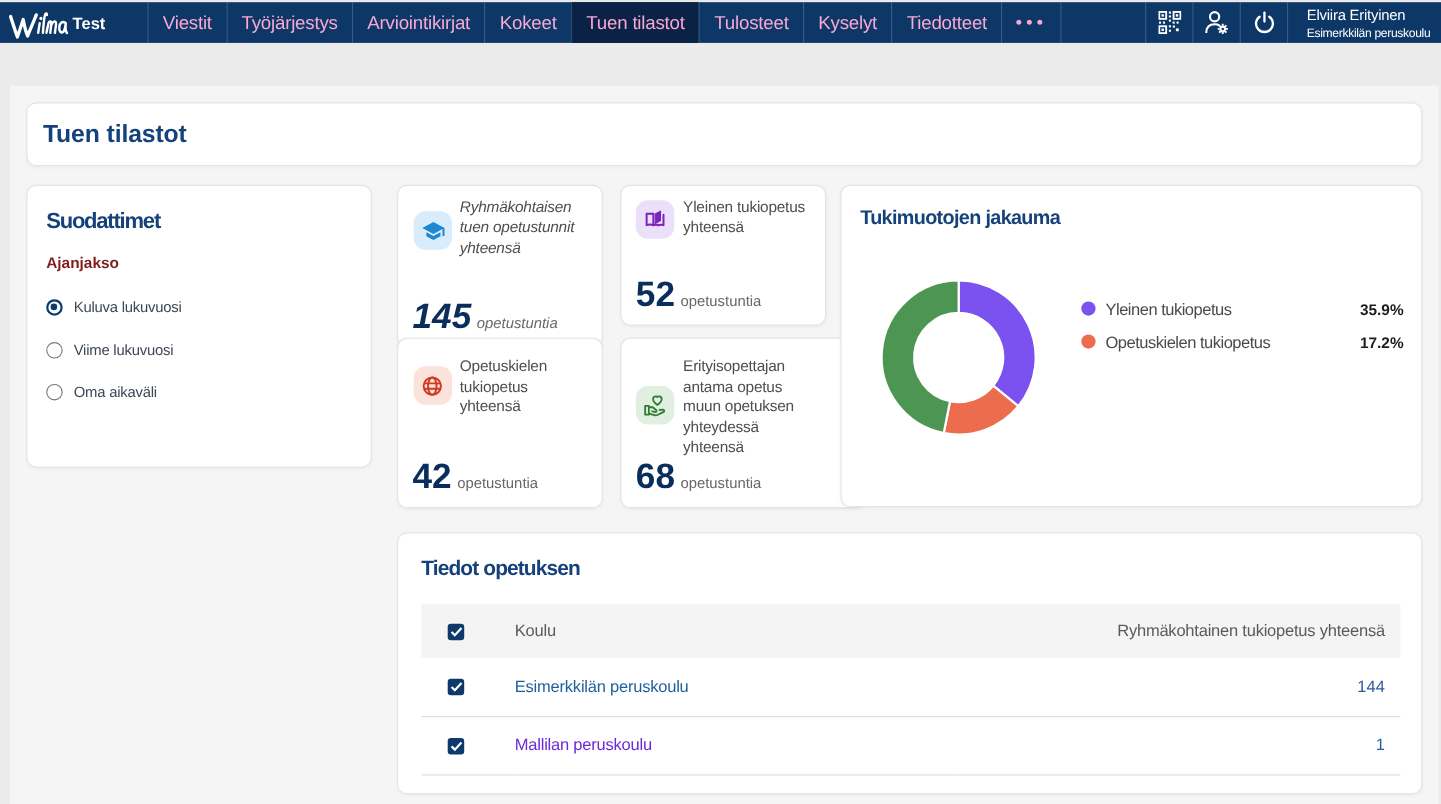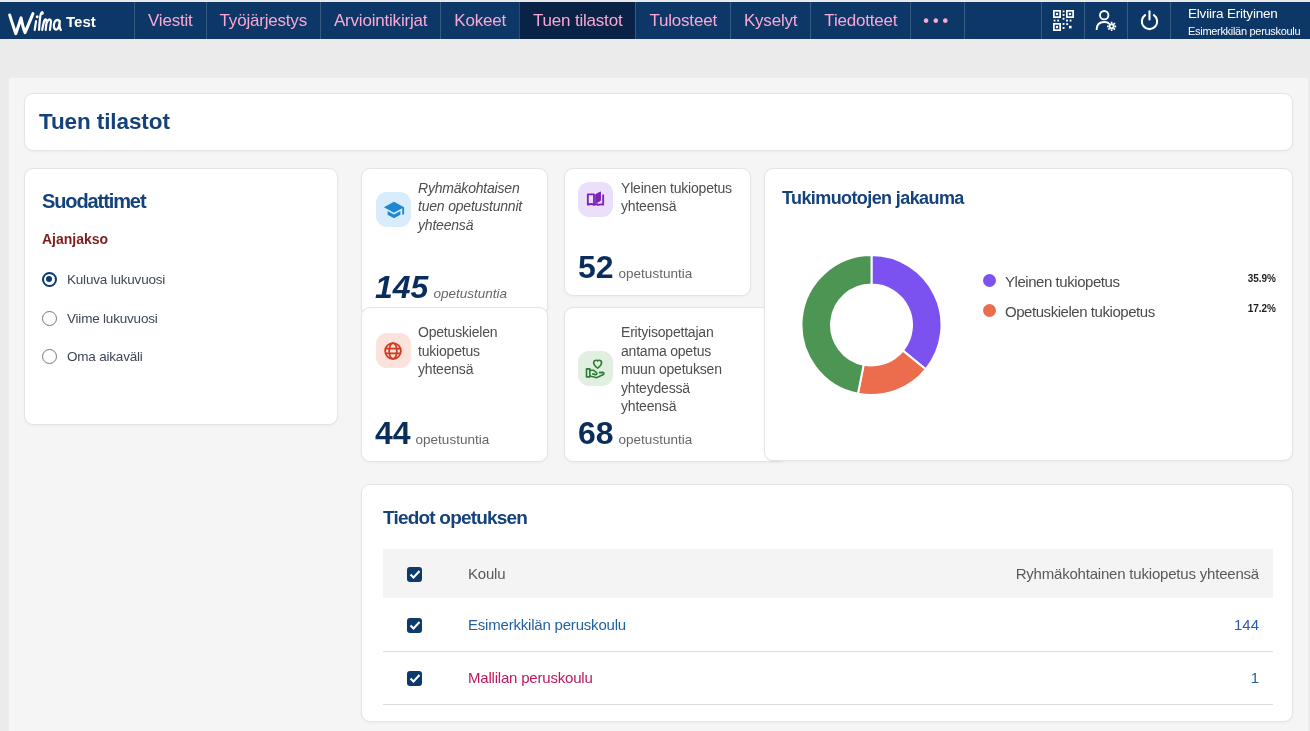--- a/index.html
+++ b/index.html
@@ -27,21 +27,21 @@
 
 .stattile { width:35px; height:35px; border-radius:11px; position:absolute; display:flex; align-items:center; justify-content:center; }
 .statlabel { font-size:14px; letter-spacing:-0.2px; line-height:18.5px; color:#4e4e4e; position:absolute; left:56px; }
 .statnum { position:absolute; left:13px; bottom:12px; line-height:1; white-space:nowrap; }
 .statnum b { font-size:32px; color:#0a2e5c; }
 .statnum span { font-size:13.5px; color:#666; margin-left:5px; }
 
 .lgrow { display:flex; align-items:flex-start; }
 .dot { width:13px; height:13px; border-radius:50%; flex:none; margin-top:2px; }
 .lgl { font-size:15px; letter-spacing:-0.45px; color:#4a4a4a; line-height:19px; margin-left:9px; }
-.lgp { margin-left:auto; font-size:10px; font-weight:bold; color:#1d1d1d; padding-top:1px; }
+.lgp { margin-left:auto; font-size:14px; font-weight:bold; color:#1d1d1d; padding-top:1px; }
 
 table.t { width:890px; border-collapse:collapse; table-layout:fixed; }
 table.t td { font-size:15px; }
 .chk { width:15px; height:15px; background:#0d3a6b; border-radius:3px; display:inline-block; position:relative; vertical-align:middle; }
 .chk svg { position:absolute; left:1.5px; top:2px; }
 </style>
 </head>
 <body>
 <div class="topline"></div>
 <div class="nav">
@@ -155,21 +155,21 @@
 </div>
 <div class="card" style="left:361px; top:307px; width:187px; height:155px;">
   <div class="stattile" style="background:#fbe2da; left:13.5px; top:25px;">
       <svg width="22" height="22" viewBox="0 0 24 24" fill="none" stroke="#d13a22" stroke-width="1.9">
         <circle cx="12" cy="12" r="8.6"></circle>
         <path d="M3.8 9.3 H20.2 M3.8 14.7 H20.2"></path>
         <ellipse cx="12" cy="12" rx="4.2" ry="8.6"></ellipse>
       </svg>
   </div>
   <div class="statlabel" style="top:15px;">Opetuskielen<br>tukiopetus<br>yhteensä</div>
-  <div class="statnum"><b>44</b><span>opetustuntia</span></div>
+  <div class="statnum"><b>42</b><span>opetustuntia</span></div>
 </div>
 <div class="card" style="left:564px; top:307px; width:224px; height:155px;">
   <div class="stattile" style="background:#e1efe1; left:13px; top:43px;">
       <svg width="23" height="23" viewBox="0 0 24 24" fill="none" stroke="#2e7d32" stroke-width="1.7" stroke-linecap="round" stroke-linejoin="round">
         <path d="M14.2 11.6 C11.3 9.3 10.1 7.6 10.1 5.9 C10.1 4.4 11.4 3.4 12.7 3.4 C13.4 3.4 14 3.7 14.2 4.2 C14.4 3.7 15 3.4 15.7 3.4 C17 3.4 18.3 4.4 18.3 5.9 C18.3 7.6 17.1 9.3 14.2 11.6 Z"></path>
         <rect x="2.6" y="12.4" width="3.5" height="8.4"></rect>
         <path d="M6.1 13.8 H9.8 L13 16.4 C14 17.2 13.1 18.8 11.8 18.4 L9.2 17.6"></path>
         <path d="M6.1 19.9 L12.4 21.4 C13 21.55 13.6 21.5 14.2 21.2 L20.2 18.2 C21.2 17.6 20.8 16.2 19.6 16.1 L16.2 16.3"></path>
       </svg>
   </div>
@@ -215,18 +215,18 @@
       <td style="padding-left:24px;"><span class="chk"><svg width="12" height="11" viewBox="0 0 12 11">
                 <path d="M1.5 5.5 L4.5 8.5 L10.5 2" stroke="#fff" stroke-width="2" fill="none"></path>
               </svg></span></td>
       <td style="color:#1f5f9e; letter-spacing:-0.2px;">Esimerkkilän peruskoulu</td>
       <td style="text-align:right; padding-right:14px; color:#2a5da5;">144</td>
     </tr>
     <tr style="height:53px; border-bottom:1px solid #dcdcdc;">
       <td style="padding-left:24px;"><span class="chk"><svg width="12" height="11" viewBox="0 0 12 11">
                 <path d="M1.5 5.5 L4.5 8.5 L10.5 2" stroke="#fff" stroke-width="2" fill="none"></path>
               </svg></span></td>
-      <td style="color:#be185d; letter-spacing:-0.2px;">Mallilan peruskoulu</td>
+      <td style="color:#6d28d9; letter-spacing:-0.2px;">Mallilan peruskoulu</td>
       <td style="text-align:right; padding-right:14px; color:#2a5da5;">1</td>
     </tr>
   </tbody>
     </table>
 </div>
 
 </body></html>

